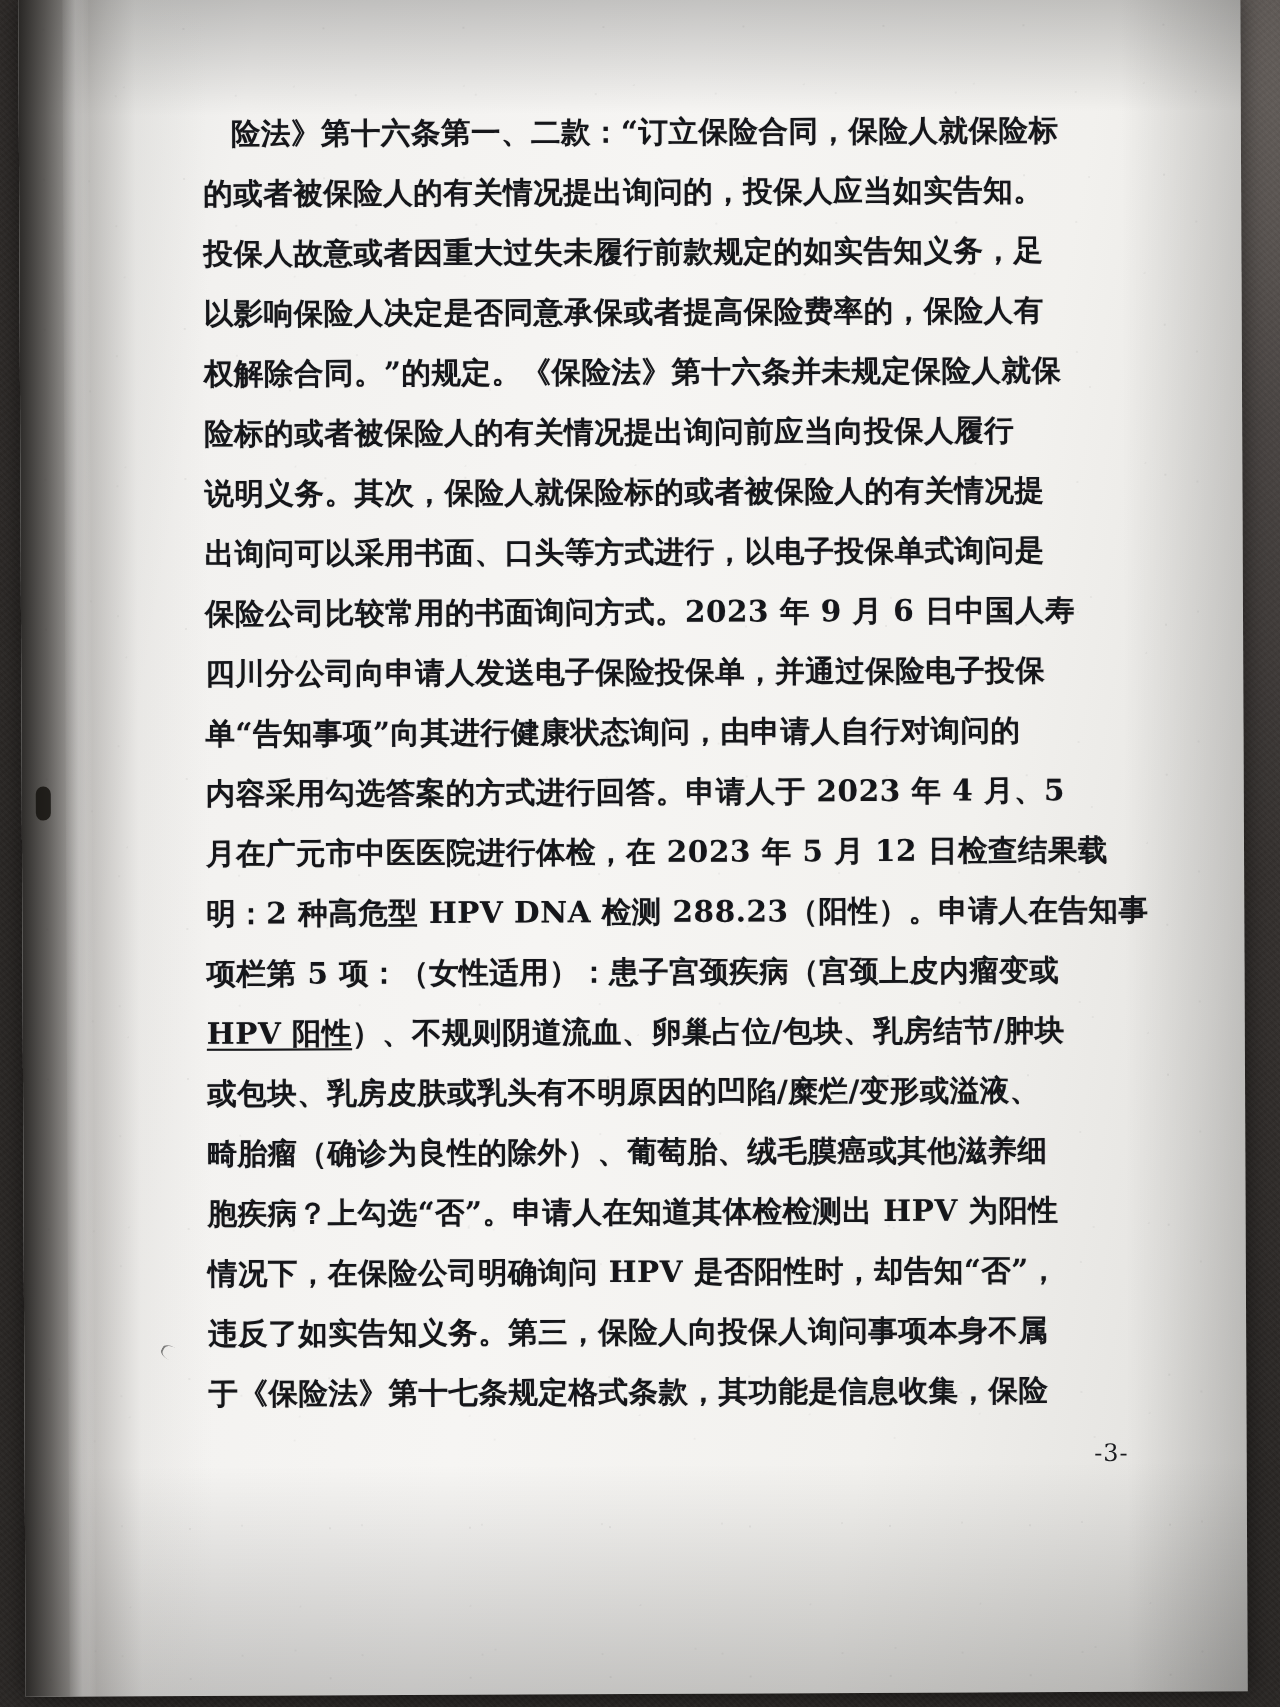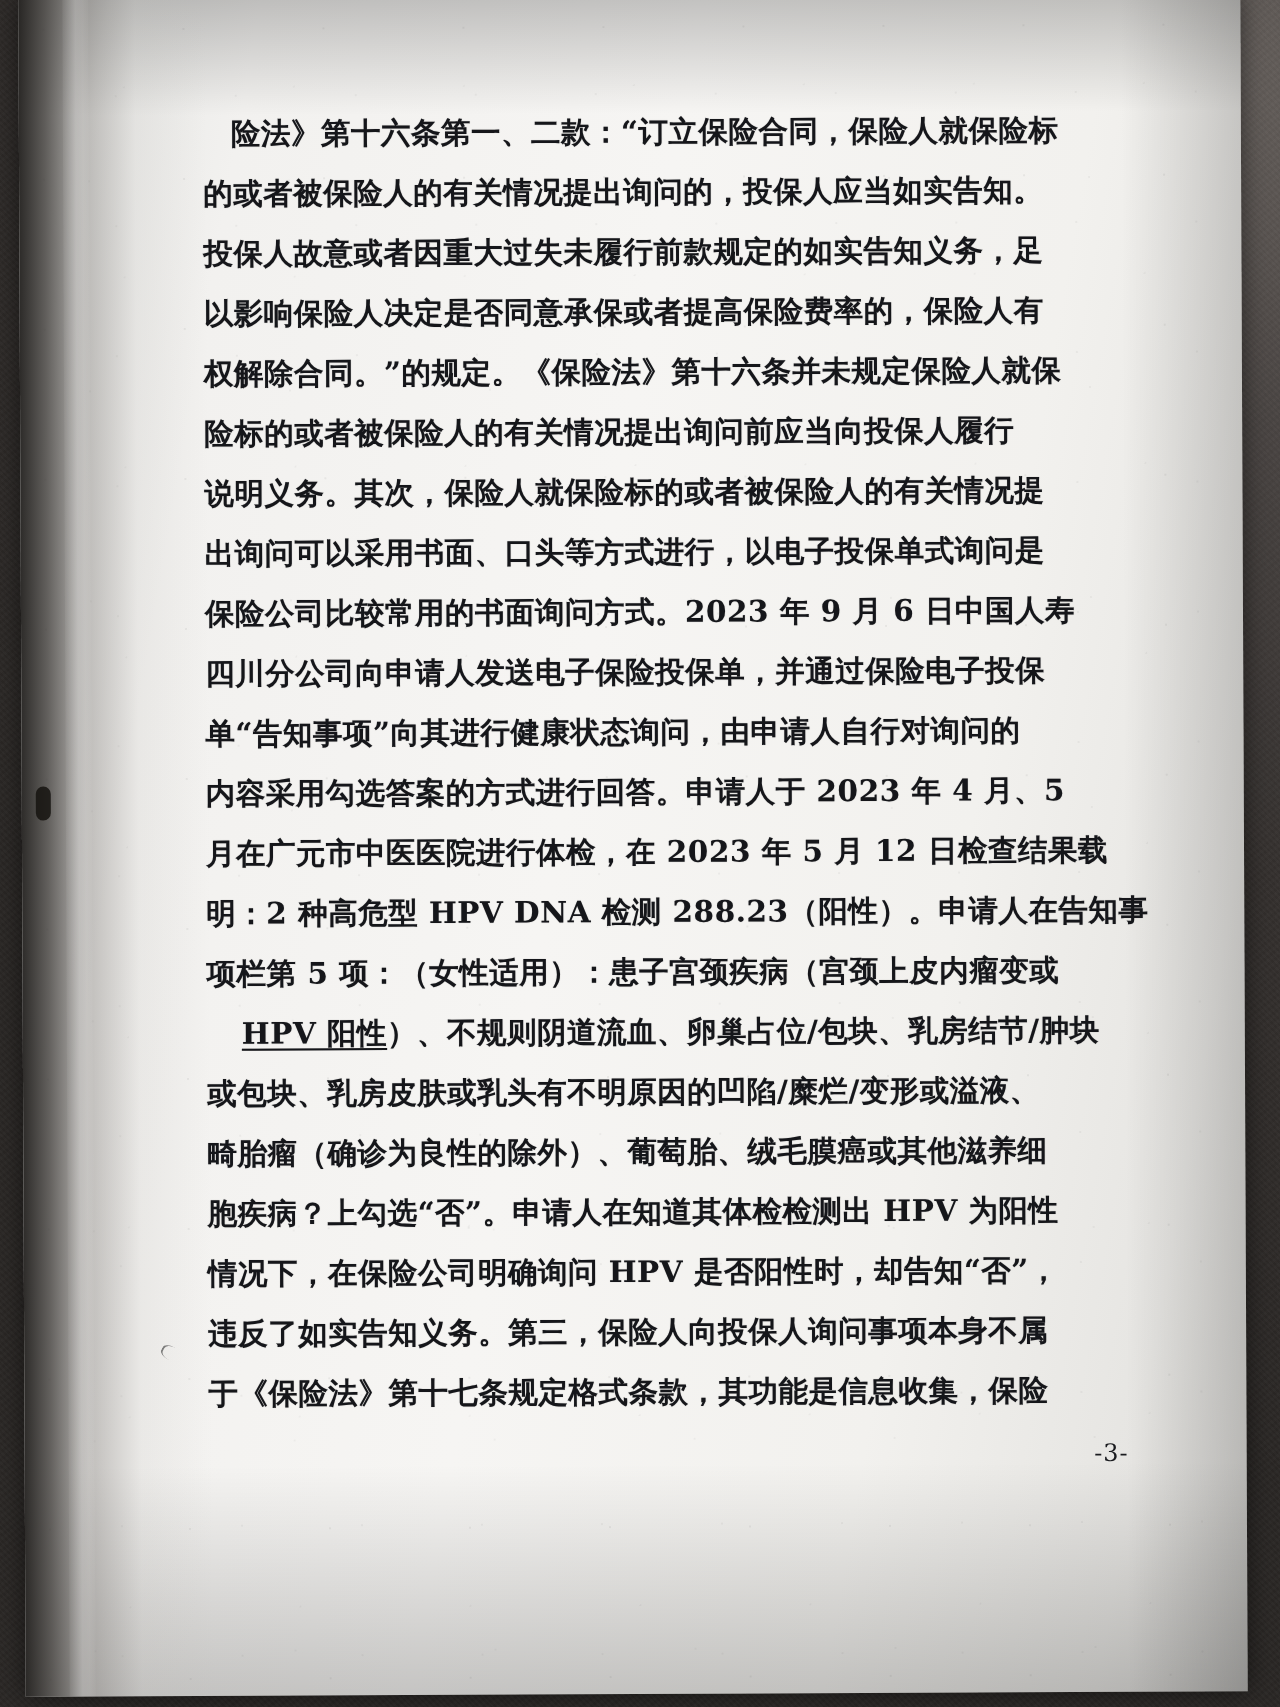--- a/index.html
+++ b/index.html
@@ -107,21 +107,20 @@
     color: #15161a;
     letter-spacing: .5px;
     white-space: nowrap;
     font-weight: 600;
     text-shadow: 0 0 1px rgba(20,20,20,.35);
   }
   .doc-line.indent { padding-left: 28px; }
   .doc-line.u-part u {
     text-underline-offset: 5px;
     text-decoration-thickness: 2px;
-    margin-left: 35px;
   }
 
   .page-number {
     position: absolute;
     right: 118px;
     top: 1447px;
     font-family: "DejaVu Serif", "Liberation Serif", serif;
     font-size: 24px;
     color: #1a1b1f;
     letter-spacing: 1px;

